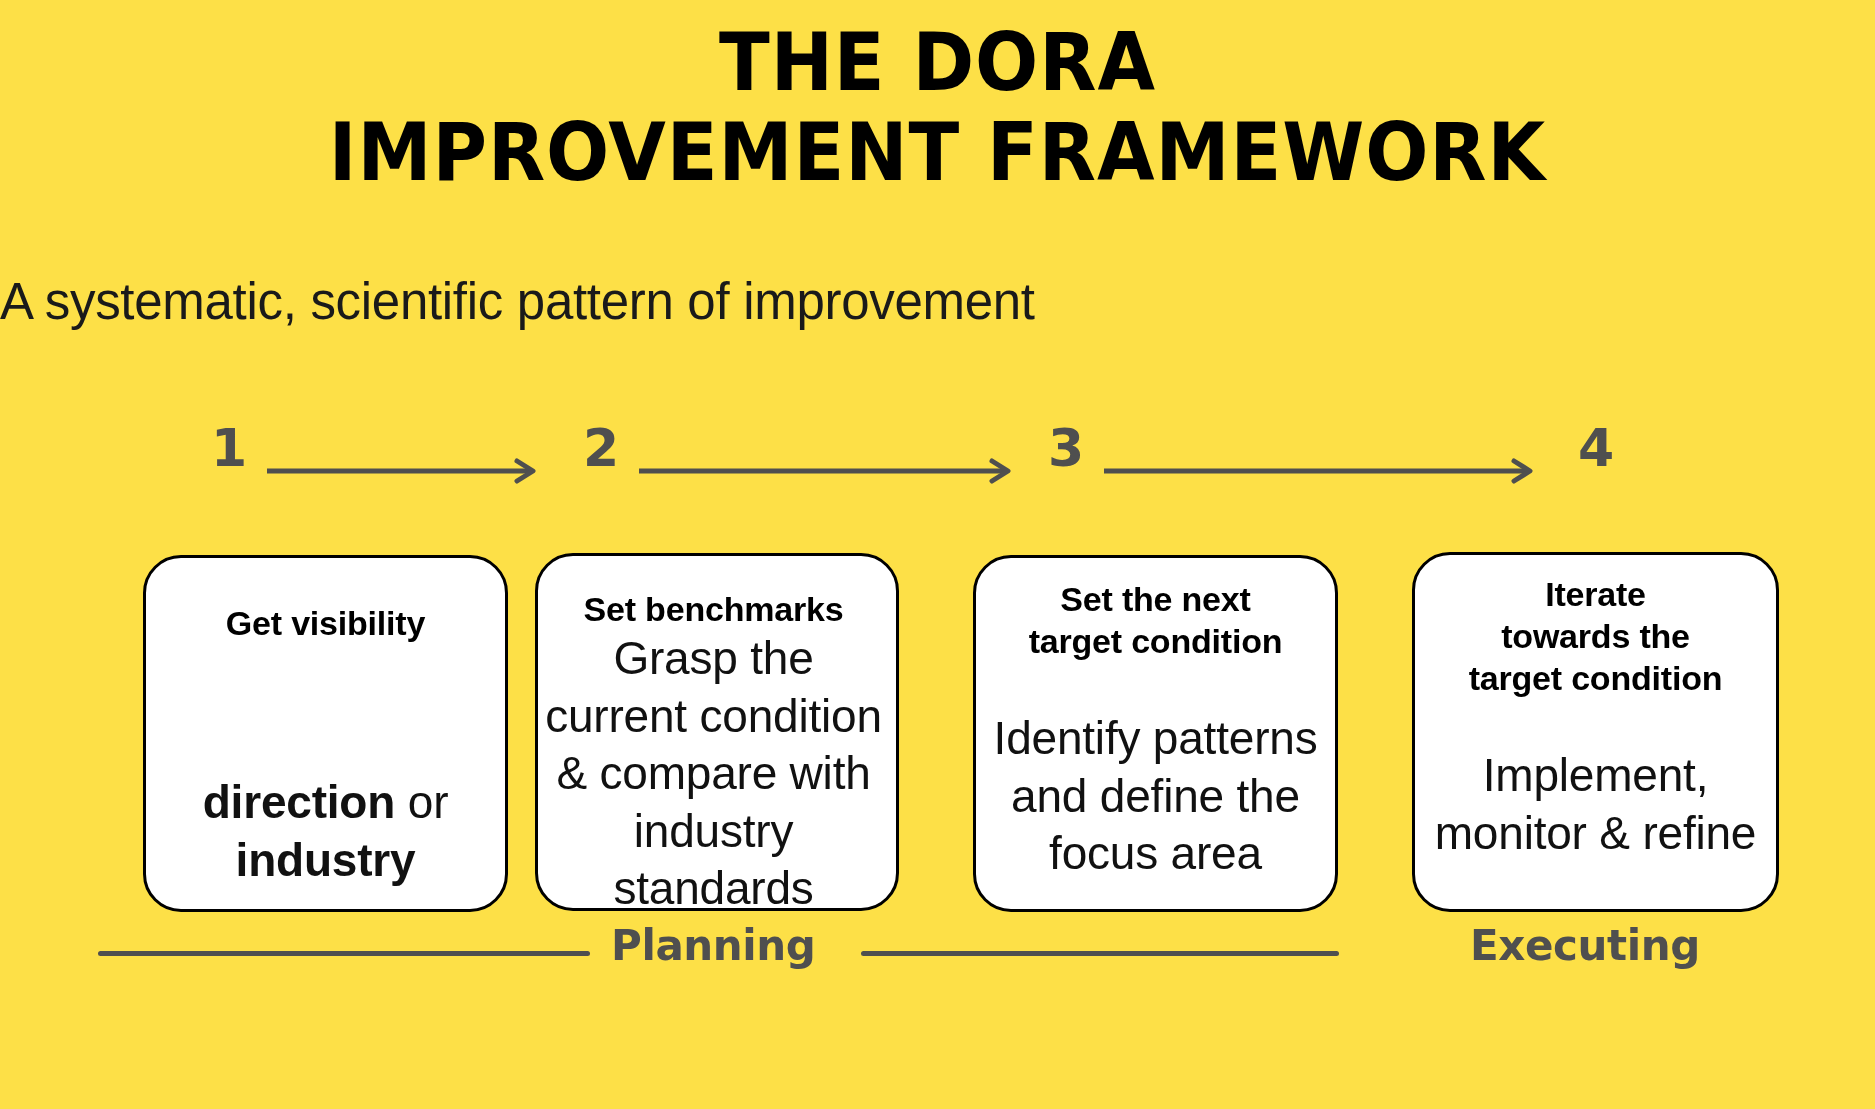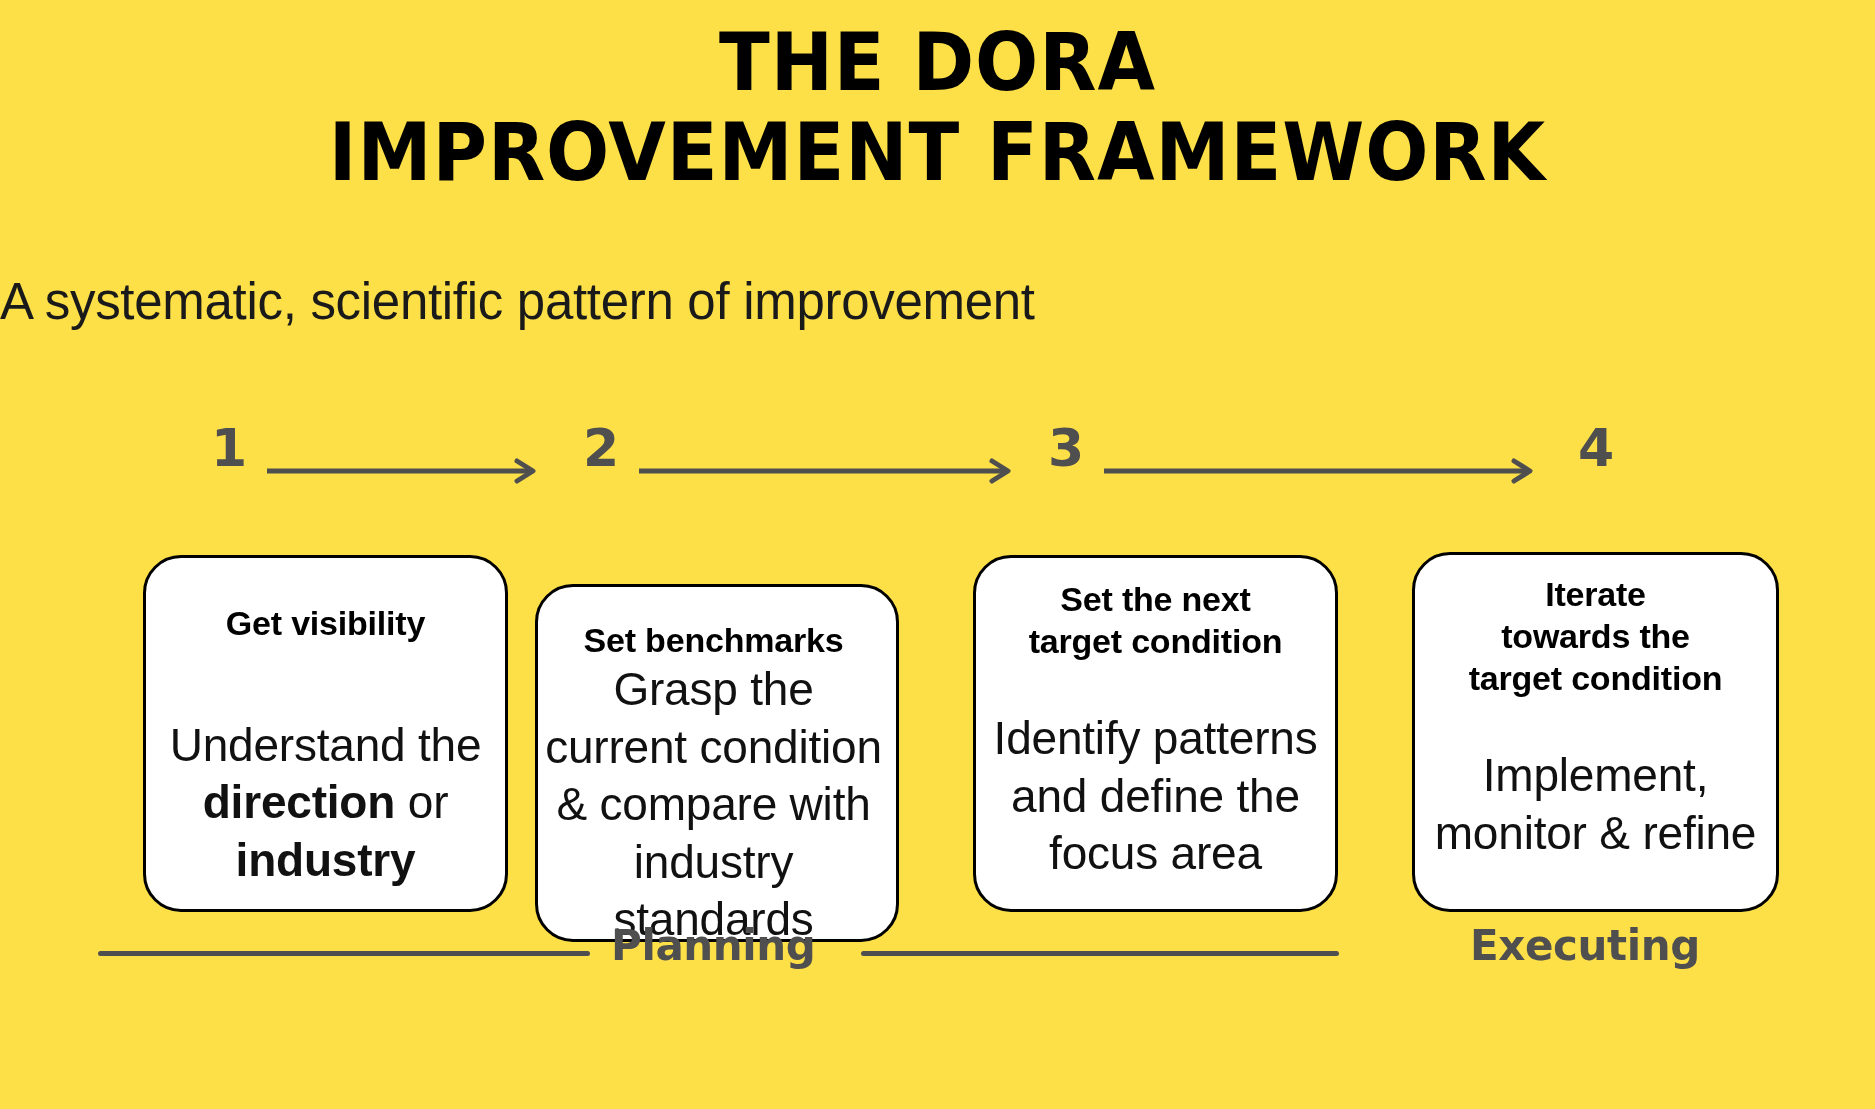--- a/index.html
+++ b/index.html
@@ -92,21 +92,21 @@
     border: 3px solid #000000;
     border-radius: 38px;
     background: #ffffff;
     display: flex;
     flex-direction: column;
     align-items: center;
     text-align: center;
     padding: 20px 14px;
   }
   .card.c1 { left: 99px;  top: 555px; width: 365px; height: 357px; justify-content: space-between; padding-top: 44px; margin-left: 44px; }
-  .card.c2 { left: 535px; top: 584px; width: 364px; height: 358px; justify-content: flex-start; padding-top: 32px; padding-left: 7px; }
+  .card.c2 { left: 535px; top: 553px; width: 364px; height: 358px; justify-content: flex-start; padding-top: 32px; padding-left: 7px; }
   .card.c3 { left: 973px; top: 555px; width: 365px; height: 357px; justify-content: flex-start; }
   .card.c4 { left: 1412px; top: 552px; width: 367px; height: 360px; justify-content: flex-start; padding-top: 18px; }
 
   .card-heading {
     font-family: "Liberation Sans", sans-serif;
     font-weight: 700;
     font-size: 34px;
     line-height: 1.24;
     color: #000000;
     letter-spacing: -0.2px;
@@ -195,22 +195,21 @@
         <polyline points="410,2 426,12 410,22" fill="none" stroke="#4f4f4f" stroke-width="5" stroke-linecap="round" stroke-linejoin="round"></polyline>
       </svg>
     </div>
 
     <div class="step-num n4">4</div>
   </div>
 
   <div class="card c1">
     <div class="card-heading">Get visibility</div>
     <div class="gap-lg"></div>
-    <div class="card-body"><span>Understand the
-</span><b>direction</b><span> or
+    <div class="card-body"><b>direction</b><span> or
 </span><b>industry</b></div>
   </div>
 
   <div class="card c2">
     <div class="card-heading">Set benchmarks</div>
     <div class="gap-sm"></div>
     <div class="card-body">Grasp the
 current condition
 &amp; compare with
 industry

